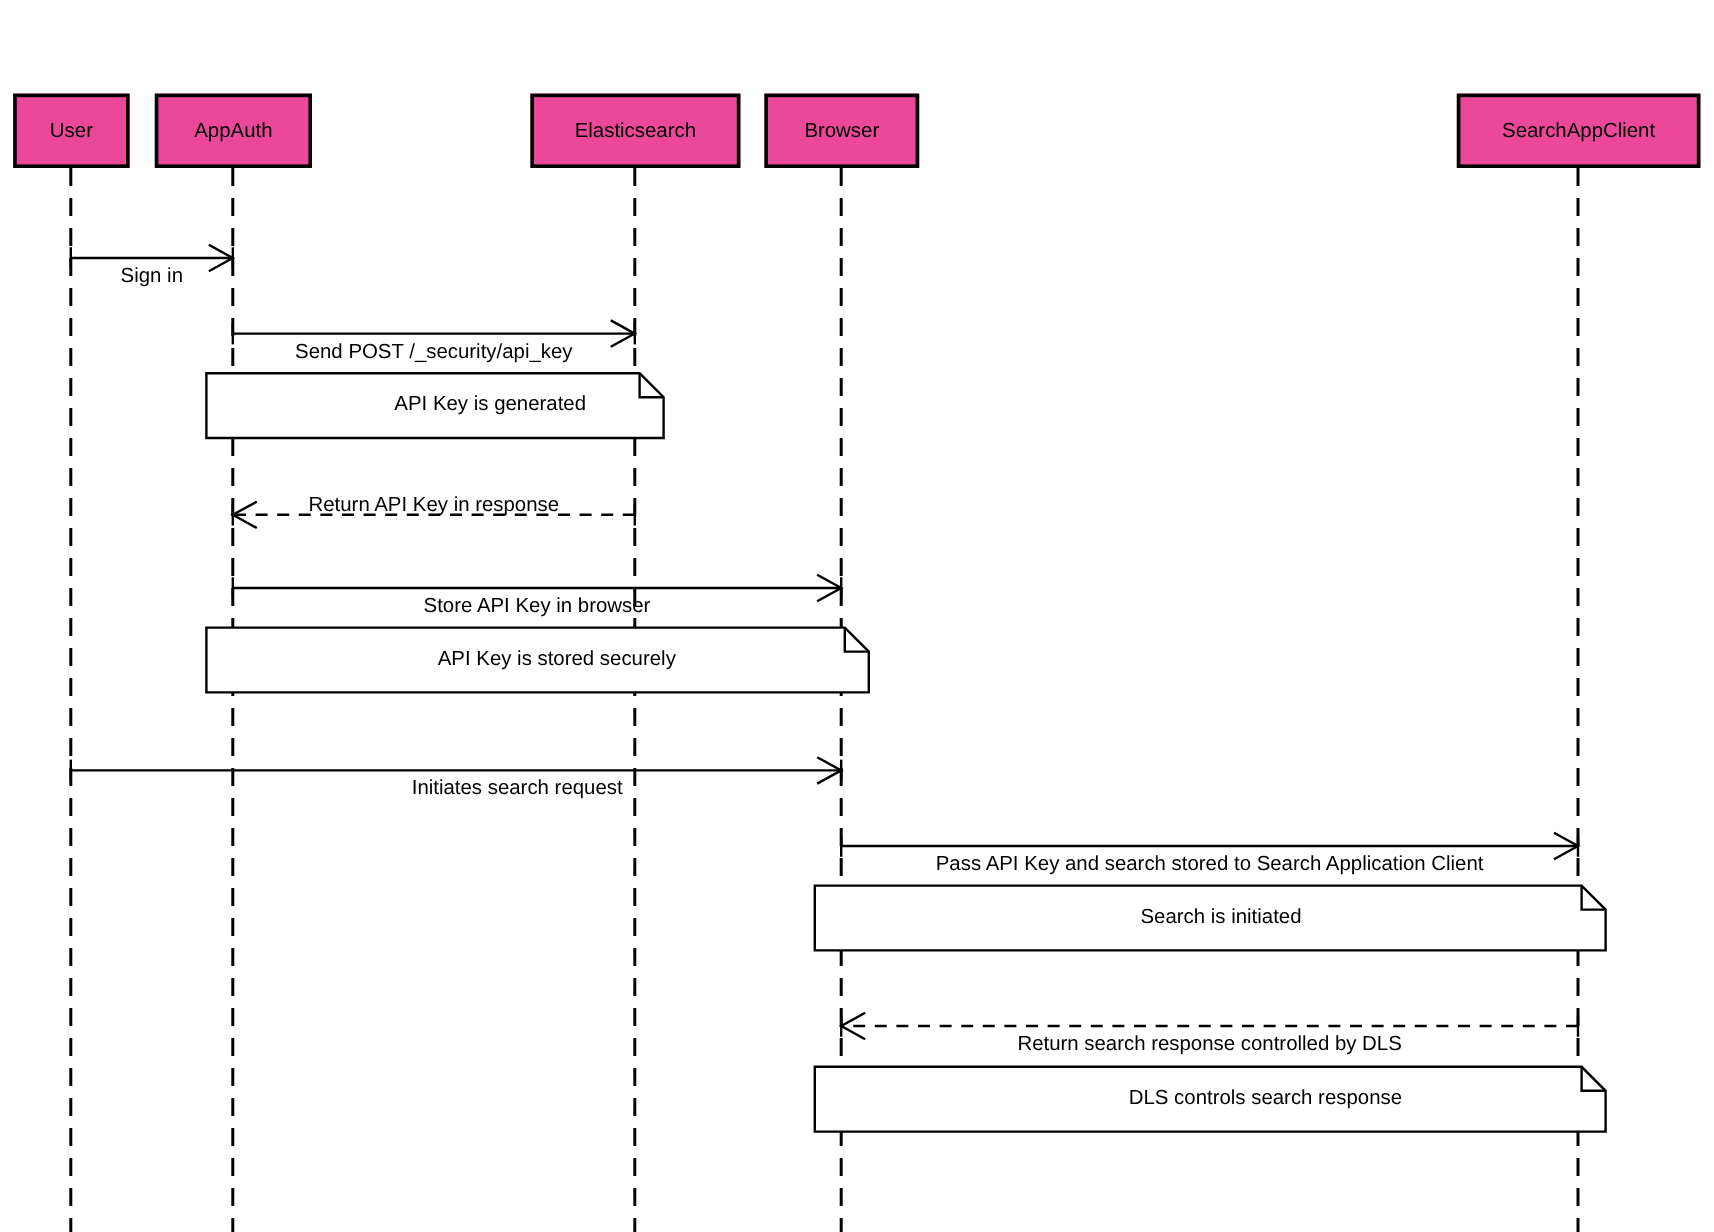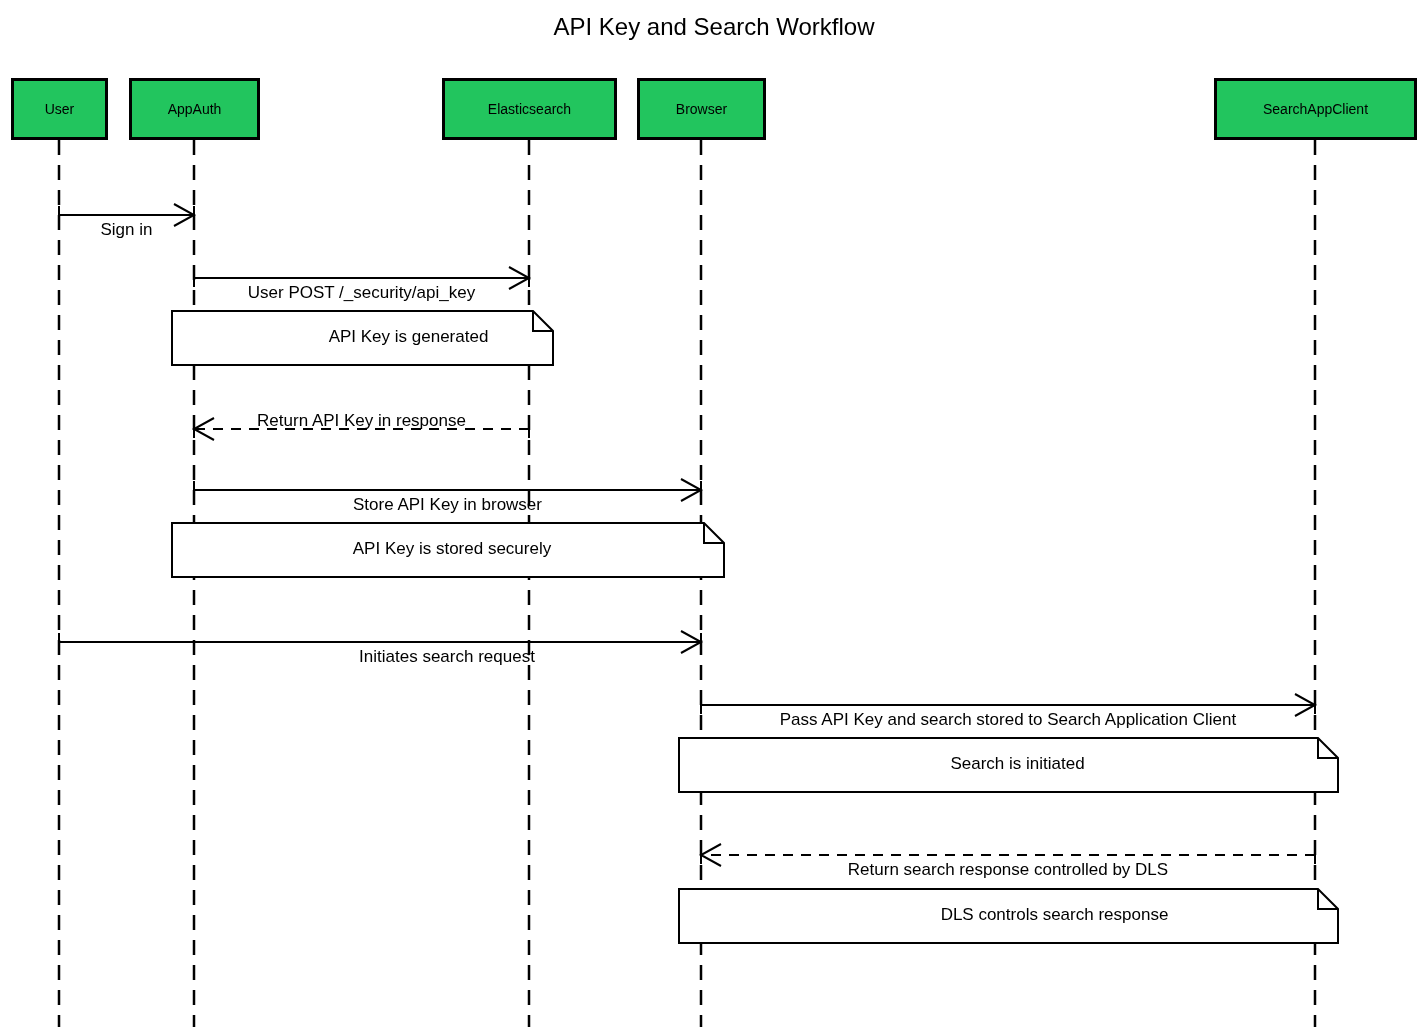--- a/index.html
+++ b/index.html
@@ -34,25 +34,25 @@
     text-align: center;
     font-size: 24px;
     line-height: 30px;
     color: #000000;
     white-space: nowrap;
   }
   .participant-box {
     position: absolute;
     box-sizing: border-box;
     border: 3px solid #000000;
-    background: #22c55e;
+    background: #ec4899;
     display: flex;
     align-items: center;
     justify-content: center;
-    font-size: 14px;
+    font-size: 17px;
     color: #000000;
     white-space: nowrap;
   }
   .note-label {
     position: absolute;
     left: 0;
     width: 100%;
     text-align: center;
     font-size: 17px;
     color: #000000;
@@ -68,21 +68,20 @@
     text-align: center;
     pointer-events: none;
     margin-top: 37px;
   }
 </style>
 </head>
 <body>
 
 <div id="diagram">
 
-  <div class="title">API Key and Search Workflow</div>
 
   <svg id="svg-layer" viewBox="0 0 1428 1027" xmlns="http://www.w3.org/2000/svg">
     <g id="lifelines">
         <line x1="59" y1="140" x2="59" y2="1027" stroke="#000000" stroke-width="2.5" stroke-dasharray="15 10"></line>
         <line x1="194" y1="140" x2="194" y2="1027" stroke="#000000" stroke-width="2.5" stroke-dasharray="15 10"></line>
         <line x1="529" y1="140" x2="529" y2="1027" stroke="#000000" stroke-width="2.5" stroke-dasharray="15 10"></line>
         <line x1="701" y1="140" x2="701" y2="1027" stroke="#000000" stroke-width="2.5" stroke-dasharray="15 10"></line>
         <line x1="1315" y1="140" x2="1315" y2="1027" stroke="#000000" stroke-width="2.5" stroke-dasharray="15 10"></line>
       </g>
     <g id="arrows">
@@ -139,27 +138,27 @@
       </div>
       <div class="participant-box" style="left: 637px; top: 78px; width: 129px; height: 62px; align-items: center;">
         <span>Browser</span>
       </div>
       <div class="participant-box" style="left: 1214px; top: 78px; width: 203px; height: 62px;">
         <span>SearchAppClient</span>
       </div>
     </div>
   <div id="notes">
       <div class="note-label" style="left: 172px; width: 381px; top: 327px;">API Key is generated</div>
-      <div class="note-label" style="left: 160px; width: 492px; top: 539px;">API Key is stored securely</div>
+      <div class="note-label" style="left: 172px; width: 492px; top: 539px;">API Key is stored securely</div>
       <div class="note-label" style="left: 679px; width: 585px; top: 754px;">Search is initiated</div>
       <div class="note-label" style="left: 679px; width: 659px; top: 905px;">DLS controls search response</div>
     </div>
   <div id="msglabels">
       <div class="msg-label" style="left: 59px; width: 135px; top: 183px;">Sign in</div>
-      <div class="msg-label" style="left: 194px; width: 335px; top: 246px;">User POST /_security/api_key</div>
+      <div class="msg-label" style="left: 194px; width: 335px; top: 246px;">Send POST /_security/api_key</div>
       <div class="msg-label" style="left: 194px; width: 335px; top: 374px;">Return API Key in response</div>
       <div class="msg-label" style="left: 194px; width: 507px; top: 458px;">Store API Key in browser</div>
-      <div class="msg-label" style="left: 59px; width: 776px; top: 610px;">Initiates search request</div>
+      <div class="msg-label" style="left: 43px; width: 776px; top: 610px;">Initiates search request</div>
       <div class="msg-label" style="left: 701px; width: 614px; top: 673px;">Pass API Key and search stored to Search Application Client</div>
       <div class="msg-label" style="left: 701px; width: 614px; top: 823px;">Return search response controlled by DLS</div>
     </div>
 
 </div>
 
 </body></html>

